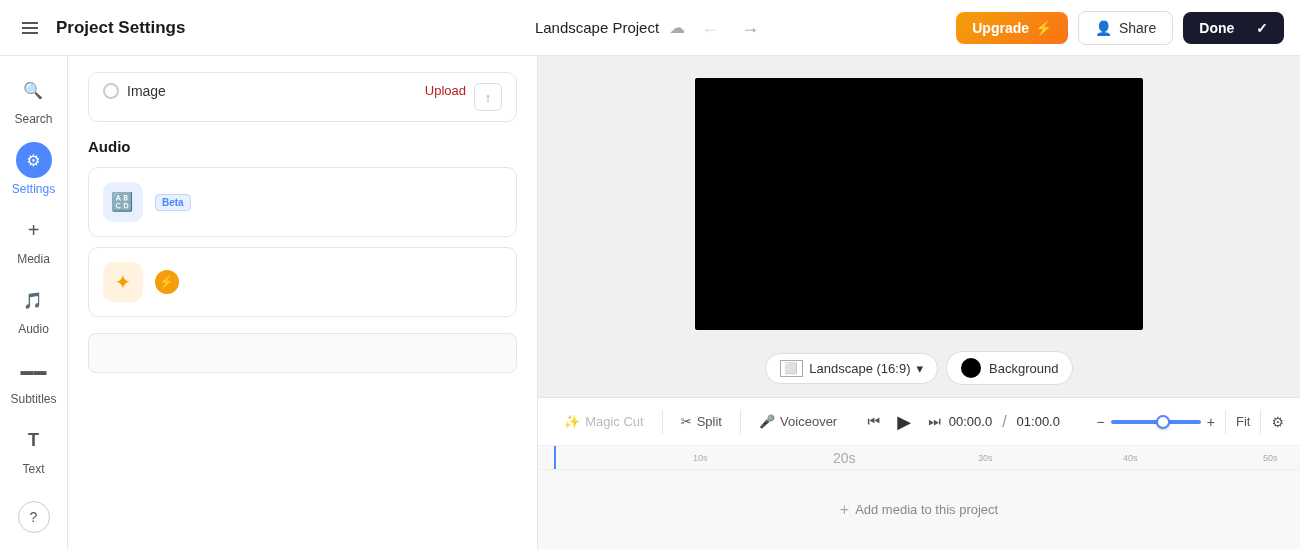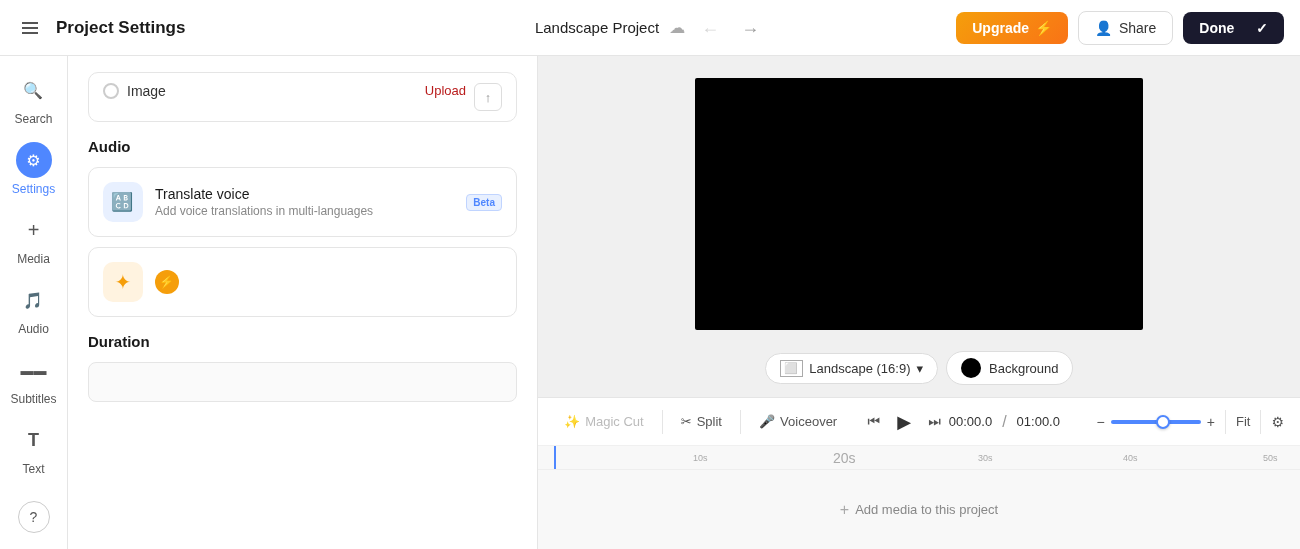--- a/index.html
+++ b/index.html
@@ -478,36 +478,31 @@
         <button class="upload-btn">Upload</button>
         <div class="upload-icon-btn">
           <span>↑</span>
         </div>
       </div>
 
       <div class="section-title">Audio</div>
 
       <div class="feature-card">
         <div class="feature-icon" style="font-size:18px;">🔠</div>
-        <div class="feature-text">
-          <div class="feature-name">Translate voice</div>
-          <div class="feature-desc">Add voice translations in multi-languages</div>
-        </div>
         <span class="badge-beta">Beta</span>
       </div>
 
       <div class="feature-card">
         <div class="feature-icon orange" style="font-size:20px;">✦</div>
         <div class="badge-upgrade">
           <span>⚡</span>
         </div>
       </div>
 
       <div class="duration-section">
-        <div class="section-title">Duration</div>
         <div style="height:40px;border:1px solid #e5e5e5;border-radius:8px;background:#fafafa;"></div>
       </div>
 
     </div>
   </div>
 
   <div class="preview-area">
 
     <div class="preview-canvas-area">
       <div class="black-canvas"></div>

